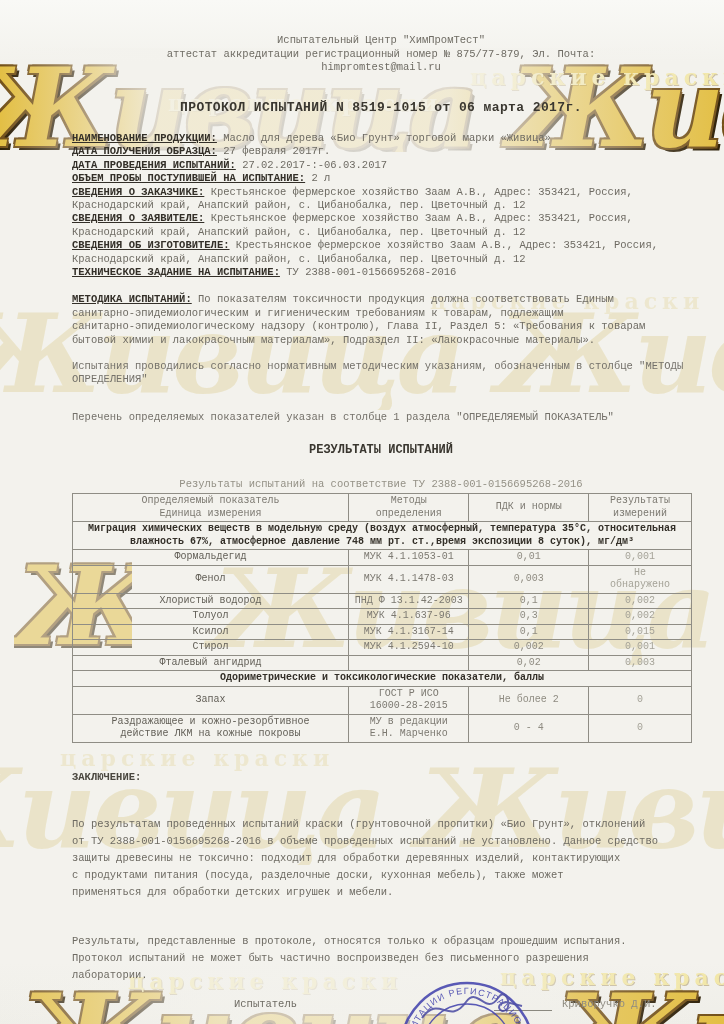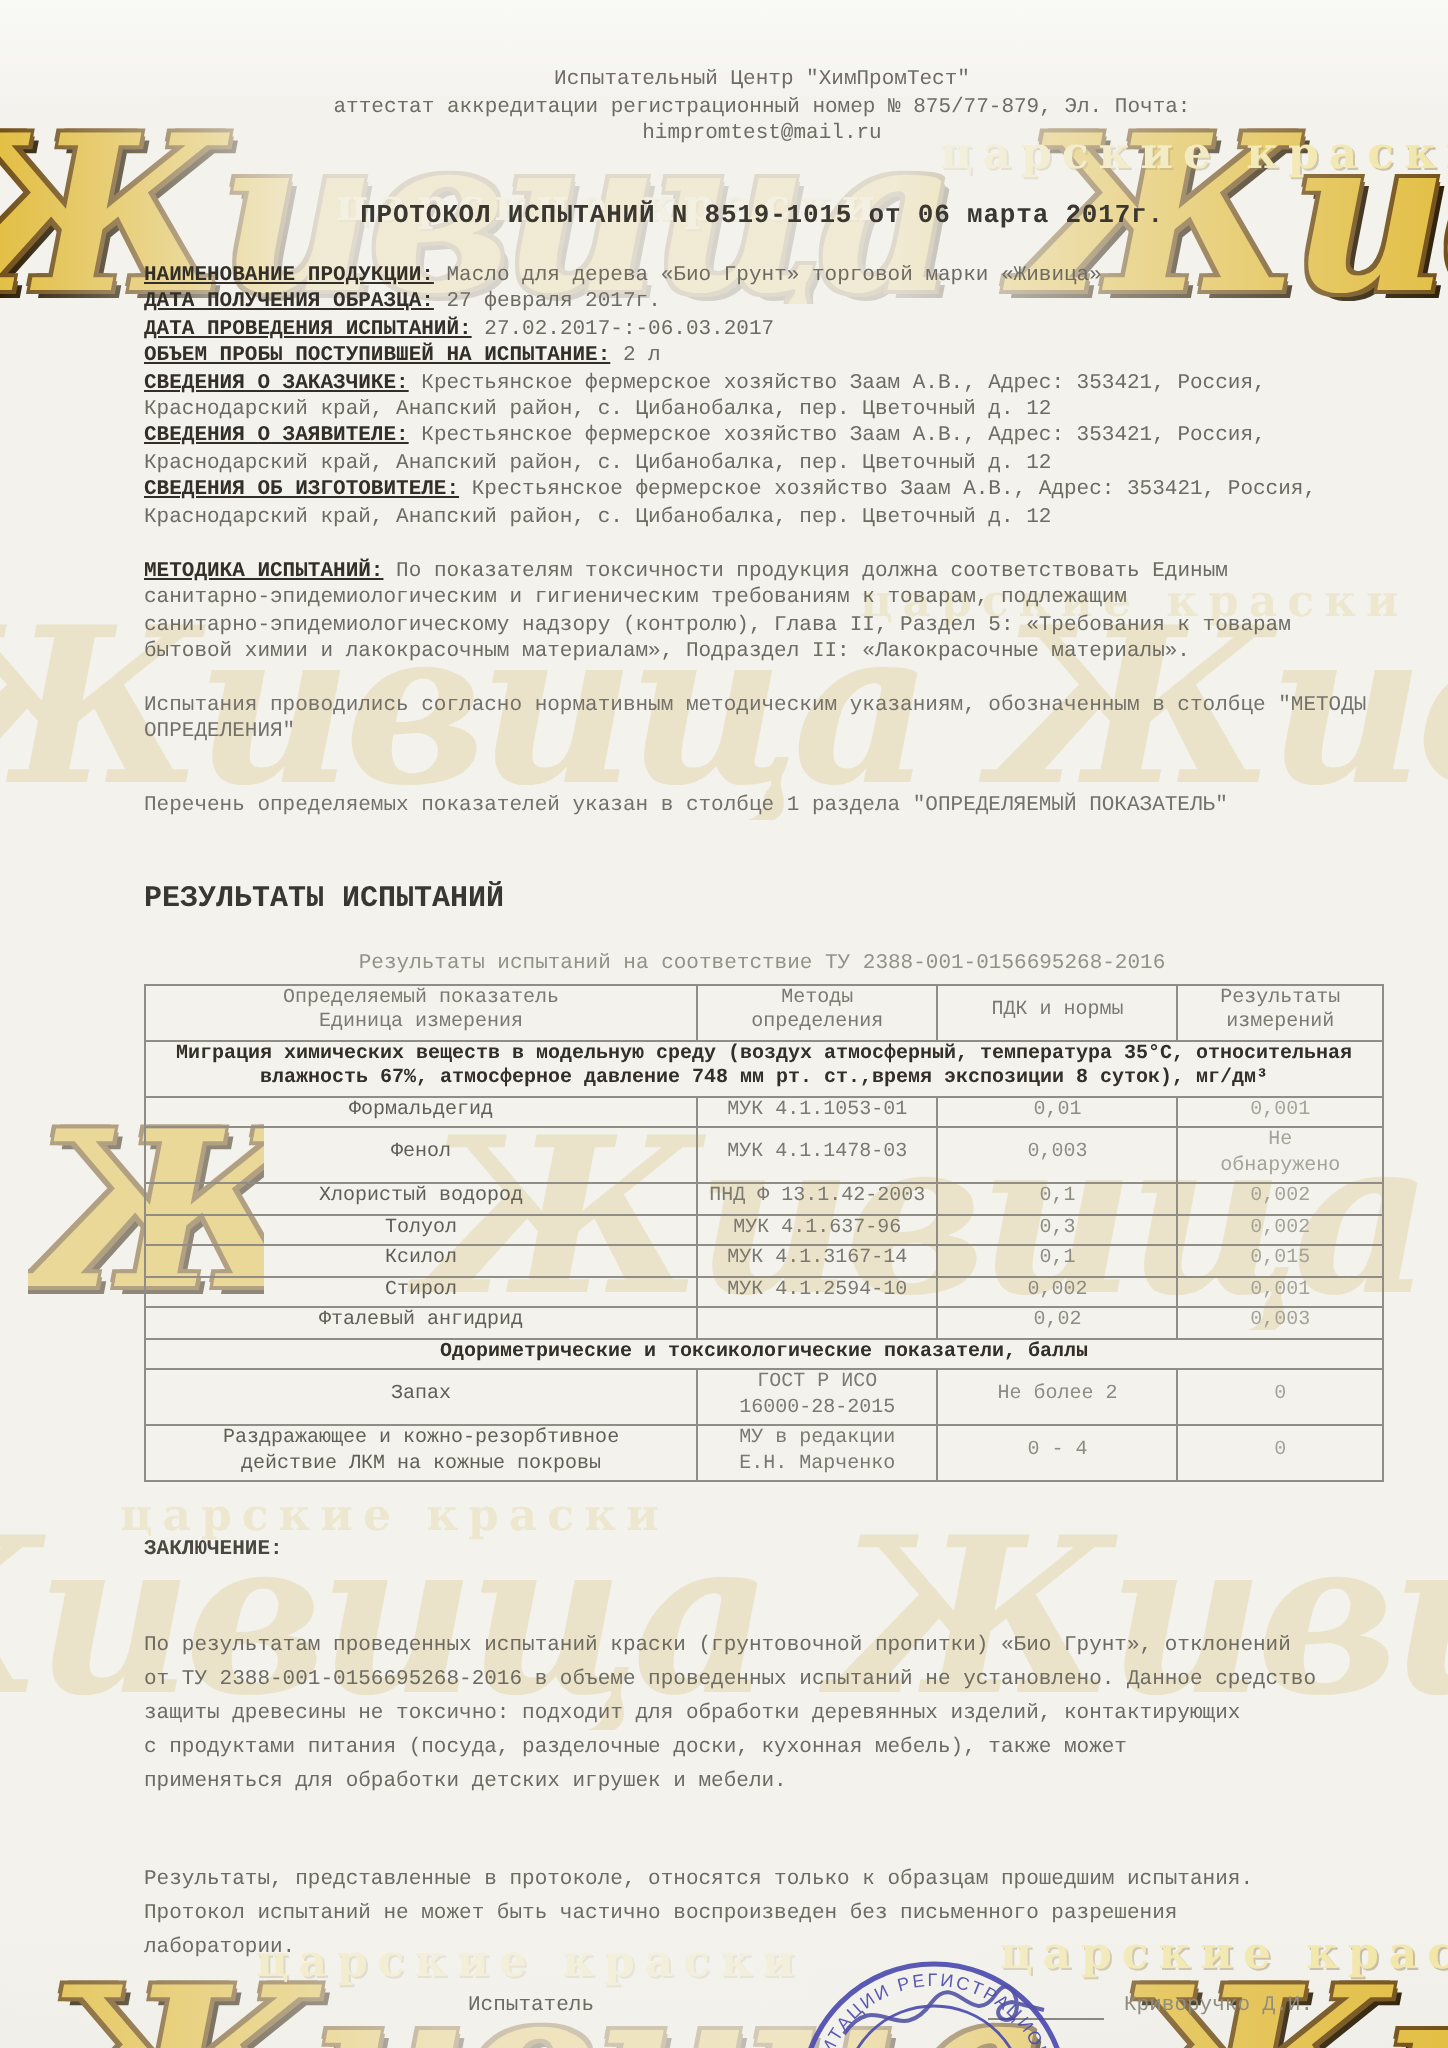--- a/index.html
+++ b/index.html
@@ -37,21 +37,21 @@
   .doc{position:absolute;inset:0;padding:34px 34px 0 72px;color:#55524b;font-size:10.5px;line-height:13.4px;}
   .hdr{ text-align:center;color:#6f6c64;}
   .hdr div{line-height:13.5px;}
   .title{margin-top:26px;text-align:center;font-weight:bold;font-size:13px;color:#3a3730;letter-spacing:.4px;}
   .fields{margin-top:18px;}
   .field{white-space:pre-line;}
   .lbl{font-weight:bold;color:#332f28;text-decoration:underline;}
   .val{color:#6e6b63;}
   .para{margin-top:14px;white-space:pre-line;color:#6e6b63;}
   .note{margin-top:13px;white-space:pre-line;color:#74716a;}
-  .res-head{margin-top:32px;font-weight:bold;font-size:15px;color:#3a3730;}
+  .res-head{margin-top:20px;text-align:center;font-weight:bold;font-size:12px;color:#3a3730;}
   .cap{margin-top:20px;text-align:center;color:#949186;}
   table.res{border-collapse:collapse;width:620px;margin-top:2px;font-size:10px;table-layout:fixed;}
   table.res td,table.res th{border:1px solid #8f8d85;padding:1px 5px;vertical-align:middle;white-space:pre-line;line-height:12.5px;}
   th.c1{width:46%;} th.c2{width:19%;} th.c3{width:19%;} th.c4{width:16%;margin-top:40px;}
   table.res th{font-weight:normal;color:#7c7971;text-align:center;}
   td.section{font-weight:bold;color:#332f28;text-align:center;}
   td.name{color:#615e56;text-align:center;}
   td.method{color:#7c7971;text-align:center;}
   td.norm{color:#8f8c82;text-align:center;}
   td.result{color:#a5a398;text-align:center;}
@@ -115,20 +115,21 @@
       <div class="field"><span class="lbl">НАИМЕНОВАНИЕ ПРОДУКЦИИ:</span> <span class="val">Масло для дерева «Био Грунт» торговой марки «Живица»</span></div>
       <div class="field"><span class="lbl">ДАТА ПОЛУЧЕНИЯ ОБРАЗЦА:</span> <span class="val">27 февраля 2017г.</span></div>
       <div class="field"><span class="lbl">ДАТА ПРОВЕДЕНИЯ ИСПЫТАНИЙ:</span> <span class="val">27.02.2017-:-06.03.2017</span></div>
       <div class="field"><span class="lbl">ОБЪЕМ ПРОБЫ ПОСТУПИВШЕЙ НА ИСПЫТАНИЕ:</span> <span class="val">2 л</span></div>
       <div class="field"><span class="lbl">СВЕДЕНИЯ О ЗАКАЗЧИКЕ:</span> <span class="val">Крестьянское фермерское хозяйство Заам А.В., Адрес: 353421, Россия,
 Краснодарский край, Анапский район, с. Цибанобалка, пер. Цветочный д. 12</span></div>
       <div class="field"><span class="lbl">СВЕДЕНИЯ О ЗАЯВИТЕЛЕ:</span> <span class="val">Крестьянское фермерское хозяйство Заам А.В., Адрес: 353421, Россия,
 Краснодарский край, Анапский район, с. Цибанобалка, пер. Цветочный д. 12</span></div>
       <div class="field"><span class="lbl">СВЕДЕНИЯ ОБ ИЗГОТОВИТЕЛЕ:</span> <span class="val">Крестьянское фермерское хозяйство Заам А.В., Адрес: 353421, Россия,
 Краснодарский край, Анапский район, с. Цибанобалка, пер. Цветочный д. 12</span></div>
+      <div class="field"><span class="lbl">ТЕХНИЧЕСКОЕ ЗАДАНИЕ НА ИСПЫТАНИЕ:</span> <span class="val">ТУ 2388-001-0156695268-2016</span></div>
     </div>
 
     <div class="para"><span class="lbl">МЕТОДИКА ИСПЫТАНИЙ:</span> <span class="val">По показателям токсичности продукция должна соответствовать Единым
 санитарно-эпидемиологическим и гигиеническим требованиям к товарам, подлежащим
 санитарно-эпидемиологическому надзору (контролю), Глава II, Раздел 5: «Требования к товарам
 бытовой химии и лакокрасочным материалам», Подраздел II: «Лакокрасочные материалы».</span></div>
     <div class="note">Испытания проводились согласно нормативным методическим указаниям, обозначенным в столбце "МЕТОДЫ
 ОПРЕДЕЛЕНИЯ"</div>
     <div class="note" style="margin-top:24px;">Перечень определяемых показателей указан в столбце 1 раздела "ОПРЕДЕЛЯЕМЫЙ ПОКАЗАТЕЛЬ"</div>
 

